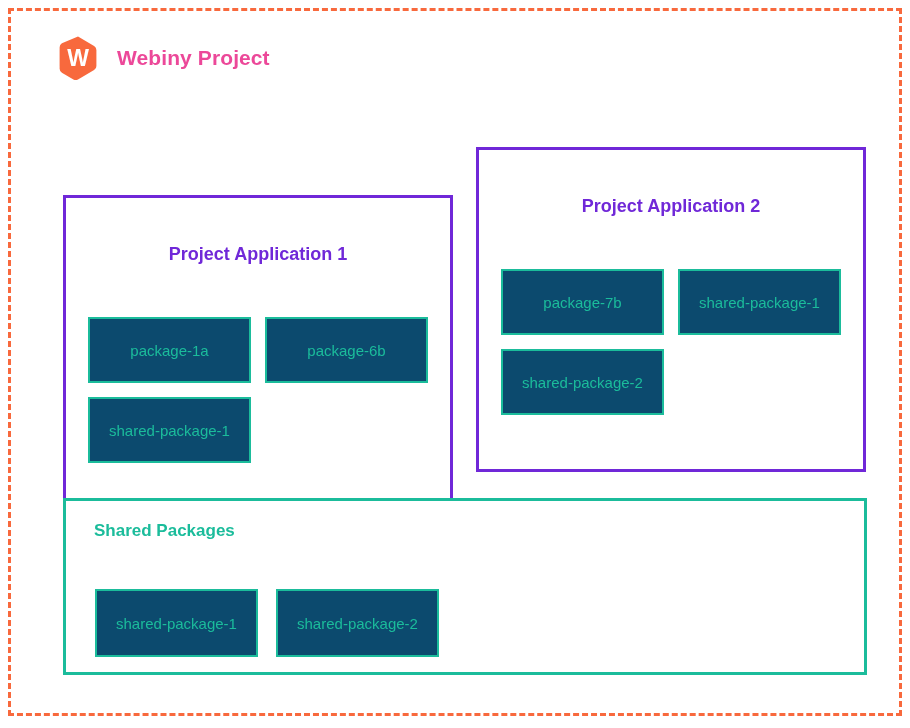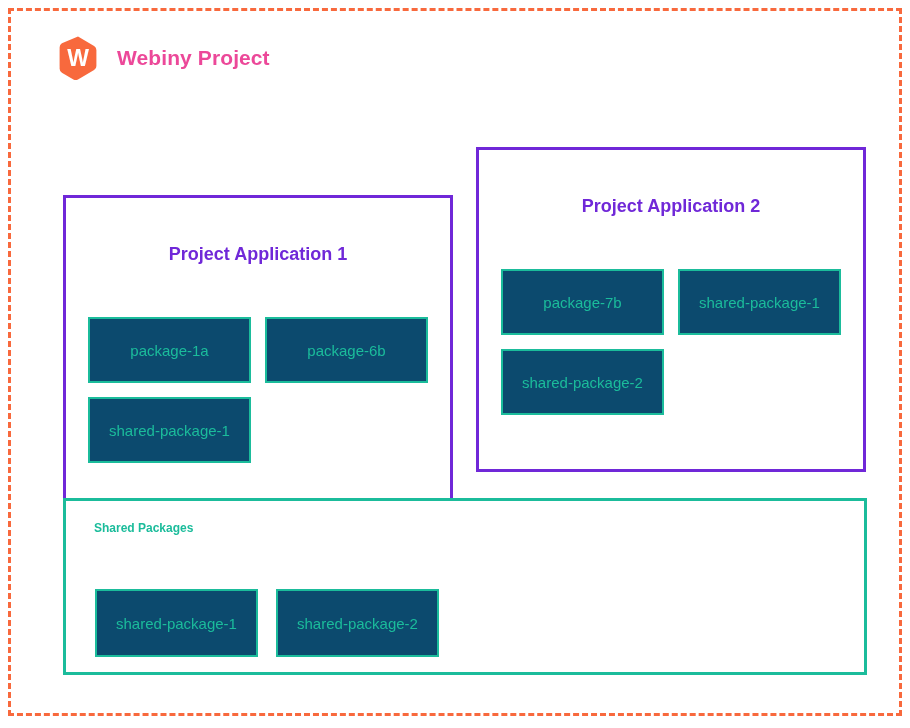--- a/index.html
+++ b/index.html
@@ -102,21 +102,21 @@
     width: 804px;
     height: 177px;
     box-sizing: border-box;
     border: 3px solid #1BBC9B;
     background: #ffffff;
   }
   #shared-packages-title {
     position: absolute;
     left: 28px;
     top: 20px;
-    font-size: 12px;
+    font-size: 17px;
     font-weight: bold;
     color: #1BBC9B;
   }
   #shared-pkg-grid {
     position: absolute;
     left: 29px;
     top: 88px;
     display: flex;
     gap: 18px;
   }

